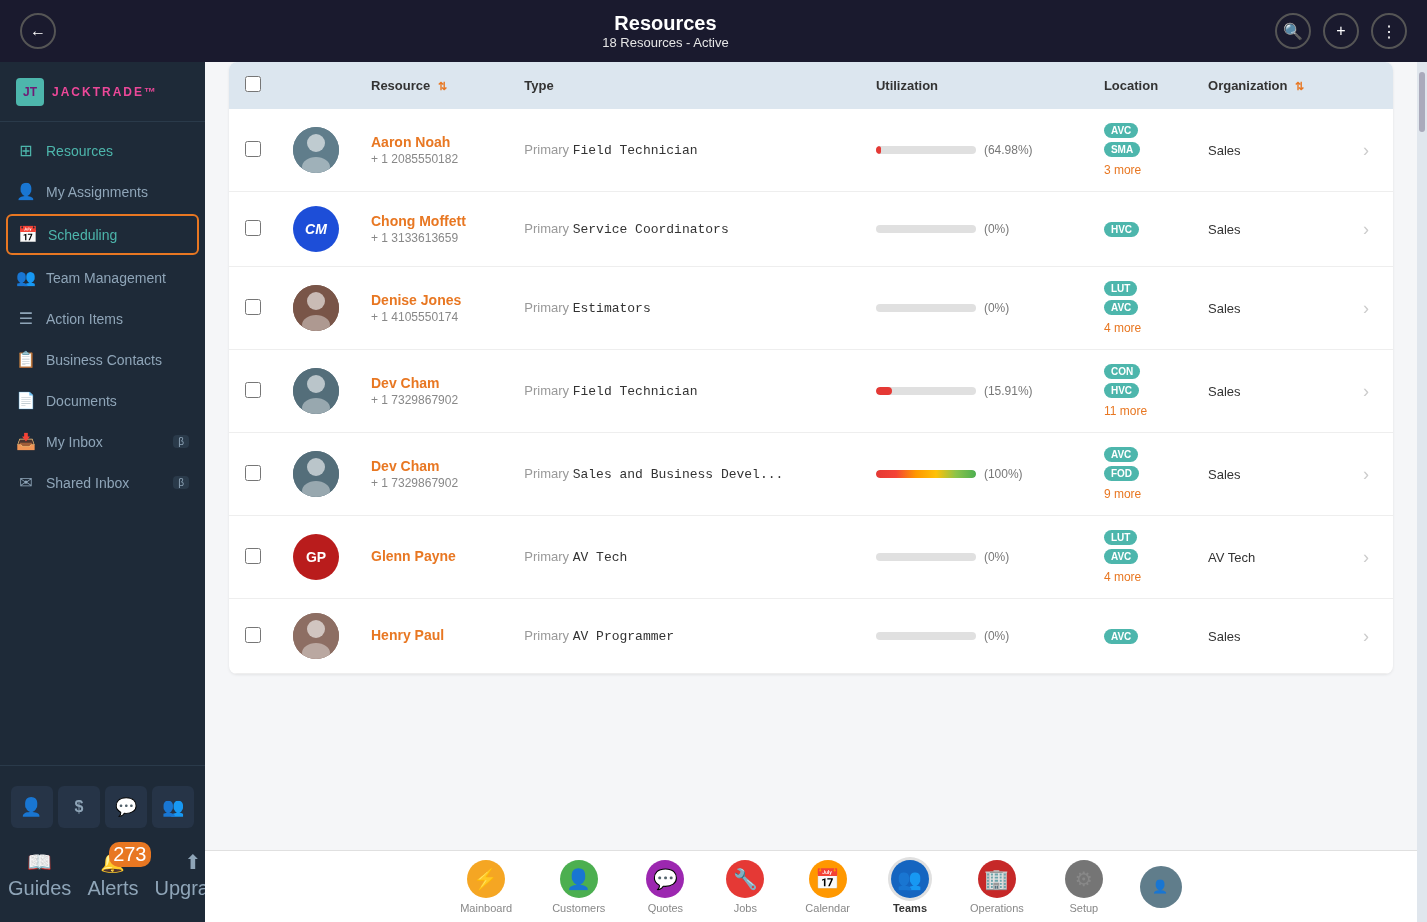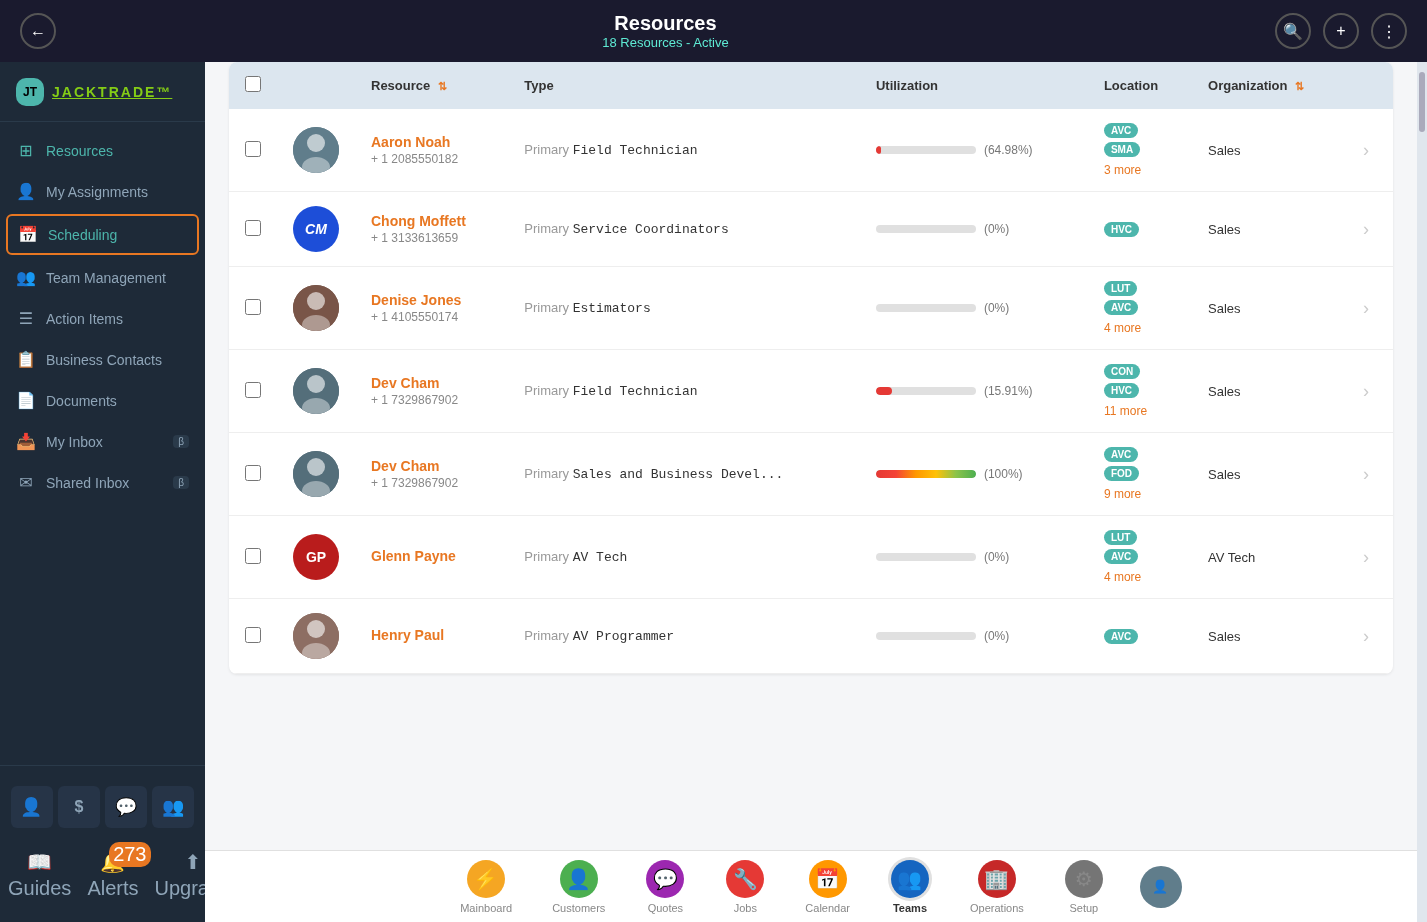--- a/index.html
+++ b/index.html
@@ -11,21 +11,21 @@
       height: 62px;
       display: flex;
       align-items: center;
       justify-content: space-between;
       padding: 0 20px;
       flex-shrink: 0;
     }
     .top-bar-left, .top-bar-right { display: flex; align-items: center; gap: 12px; }
     .top-bar-center { text-align: center; }
     .top-bar-center h1 { color: #fff; font-size: 20px; font-weight: 600; }
-    .top-bar-center p { color: #5eead4; font-size: 13px; }
+    .top-bar-center p { color: #e5e5e5; font-size: 13px; }
     .icon-btn {
       width: 36px; height: 36px; border-radius: 50%; border: 2px solid #555;
       background: transparent; color: #fff; cursor: pointer;
       display: flex; align-items: center; justify-content: center; font-size: 16px;
     }
 
     
     .app-body { display: flex; flex: 1; overflow: hidden; }
 
     
@@ -38,25 +38,25 @@
       overflow: hidden;
     }
     .sidebar-logo {
       height: 60px;
       display: flex;
       align-items: center;
       padding: 0 16px;
       border-bottom: 1px solid #2a3a4a;
     }
     .logo-box {
-      width: 28px; height: 28px; background: #4db6ac; border-radius: 10px;
+      width: 28px; height: 28px; background: #4db6ac; border-radius: 4px;
       display: flex; align-items: center; justify-content: center;
-      color: #000000; font-weight: bold; font-size: 12px; margin-right: 8px;
-    }
-    .logo-text { color: #84cc16; font-weight: 700; font-size: 14px; letter-spacing: 2px; text-decoration: underline; }
+      color: #701a75; font-weight: bold; font-size: 12px; margin-right: 8px;
+    }
+    .logo-text { color: #ec4899; font-weight: 700; font-size: 12px; letter-spacing: 2px; }
 
     .sidebar-nav { flex: 1; padding: 8px 0; overflow-y: auto; }
     .nav-item {
       display: flex; align-items: center; gap: 10px;
       padding: 11px 16px;
       color: #8fa5b8;
       cursor: pointer;
       font-size: 14px;
       transition: background 0.15s;
     }

